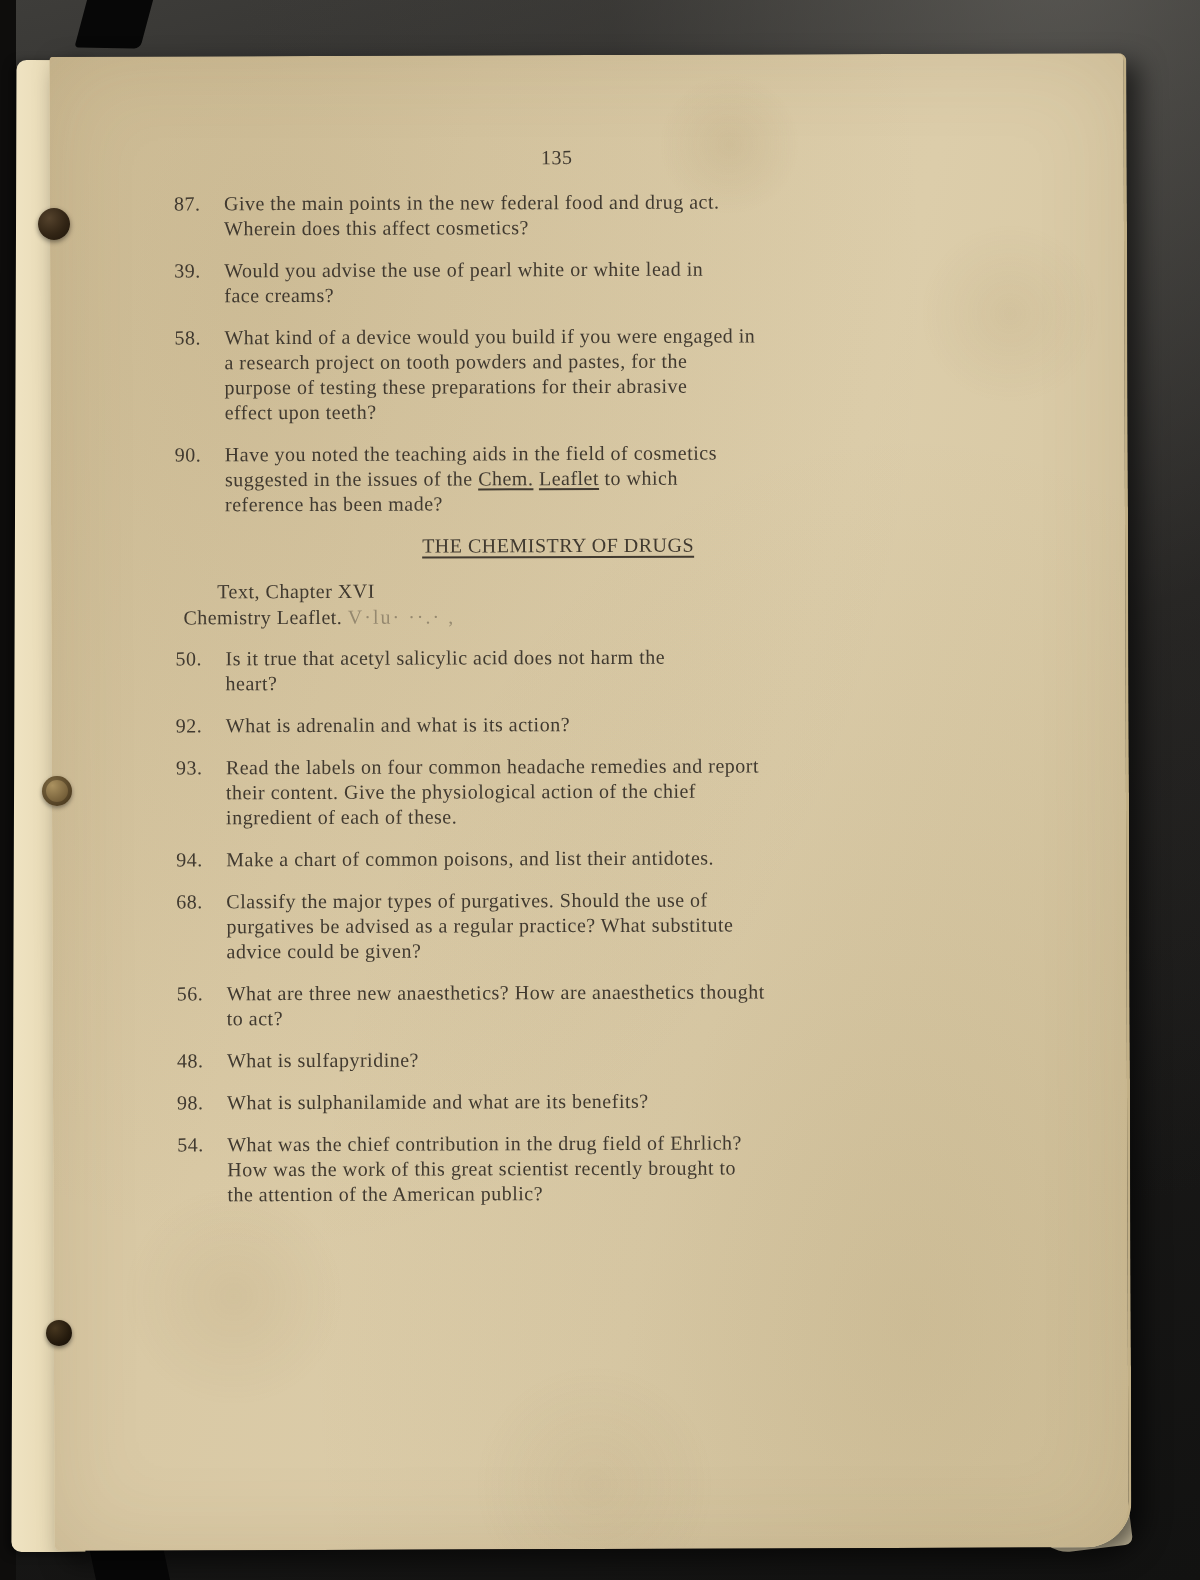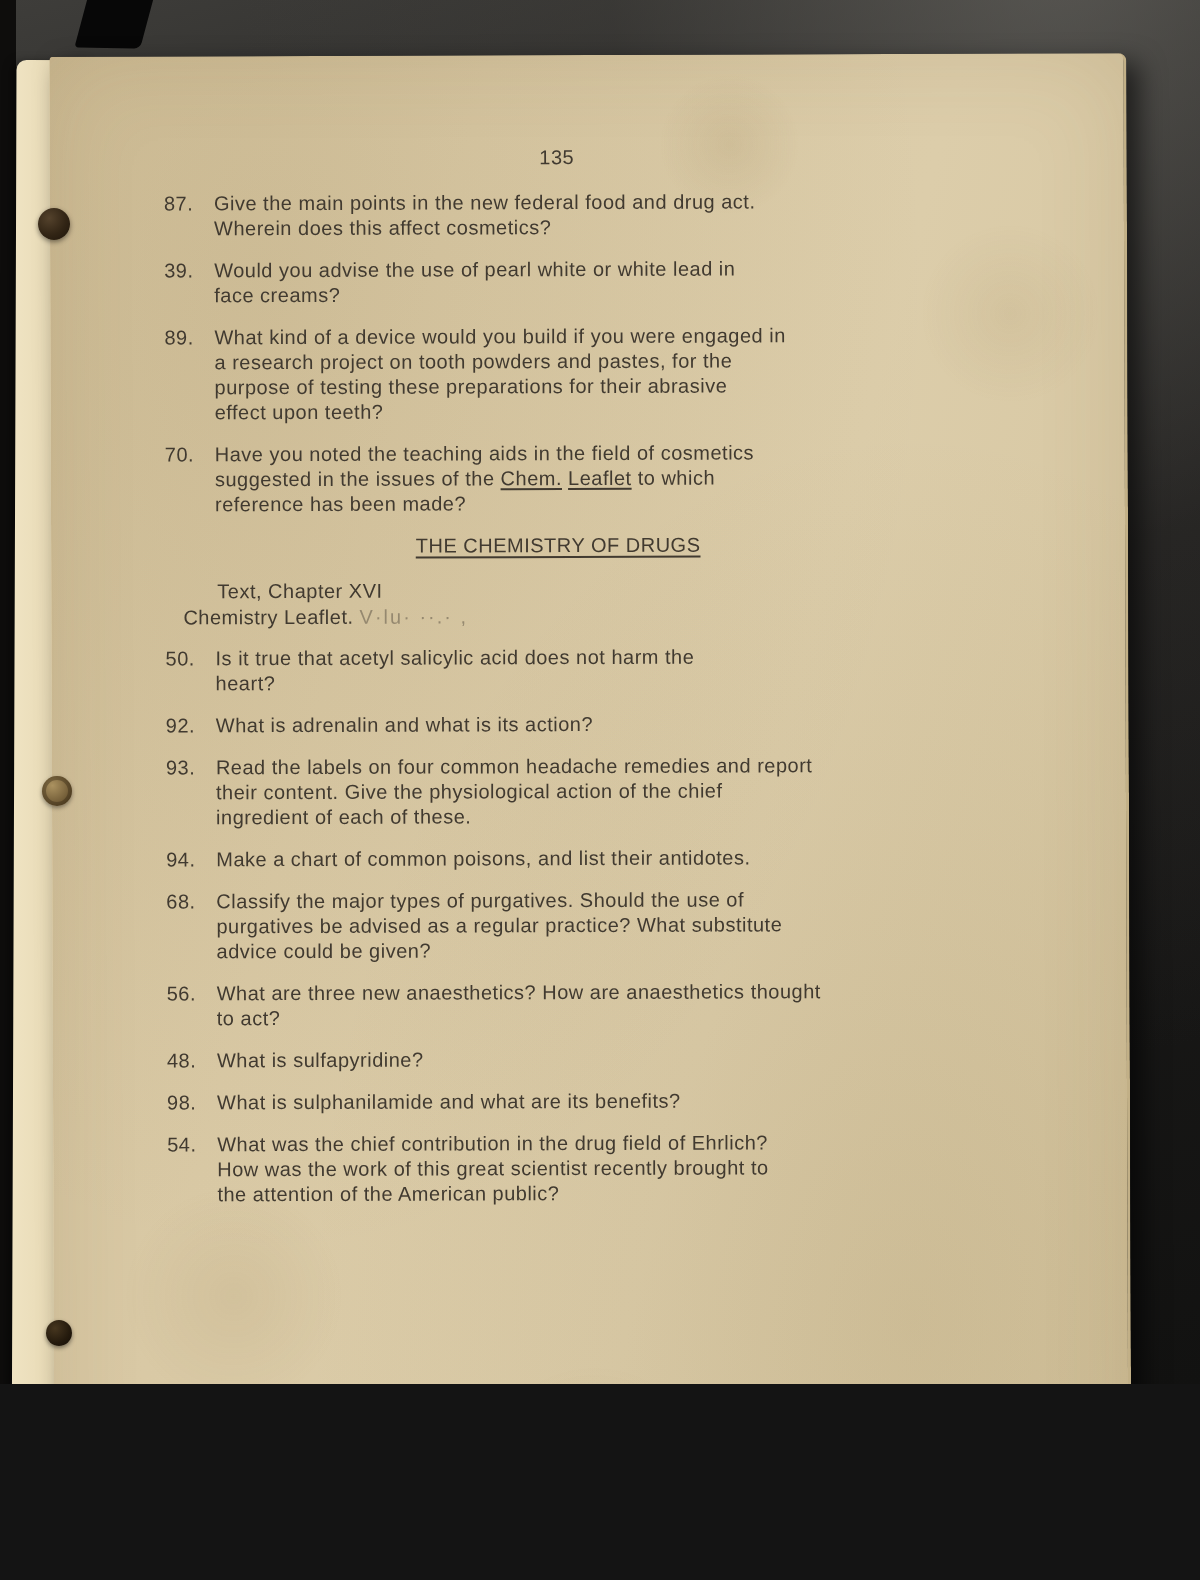--- a/index.html
+++ b/index.html
@@ -1,18 +1,18 @@
 <!DOCTYPE html>
 <html><head>
 <meta charset="utf-8">
 <style>
   html, body { margin:0; padding:0; background:#141414; }
   .canvas {
-    position:relative; width:1200px; height:1384px; overflow:hidden;
-    font-family:Liberation Sans, sans-serif;
+    position:relative; width:1200px; height:1580px; overflow:hidden;
+    font-family:Liberation Serif, serif;
   }
   .backdrop {
     position:absolute; inset:0;
     background:
       radial-gradient(ellipse at 88% -5%, rgba(120,118,112,0.55) 0%, rgba(70,68,64,0.25) 30%, rgba(0,0,0,0) 55%),
       linear-gradient(165deg, #3e3d3a 0%, #2b2a28 22%, #1d1c1b 50%, #121211 100%);
   }
   .left-dark-strip {
     position:absolute; left:0; top:0; width:16px; height:1580px; background:#0e0d0c; z-index:0;
   }
@@ -63,21 +63,21 @@
     left:46px; top:1320px; width:26px; height:26px;
     background:radial-gradient(circle at 35% 32%, #46361f 0%, #241a0d 60%, #140d05 100%);
     box-shadow:0 2px 4px rgba(0,0,0,0.45);
   }
   .content {
     position:absolute; inset:0; padding:90px 84px 0 114px;
     color:#413a30; font-size:20px; line-height:25px; letter-spacing:0.5px;
   }
   .page-number { text-align:center; margin:0 90px 20px 0; }
   .q { display:flex; margin-bottom:17px; }
-  .qnum { flex:0 0 50px; }
+  .qnum { flex:0 0 50px;margin-left:10px; }
   .qtext { flex:1; white-space:pre-line; }
   .u { text-decoration:underline; text-underline-offset:3px; text-decoration-thickness:1.5px;text-align:right; }
   .section-heading {
     text-align:center; margin:4px 90px 20px 0;
     text-decoration:underline; text-underline-offset:4px; text-decoration-thickness:1.5px;
   }
   .meta-line1 { margin:0 0 1px 52px; }
   .meta-line2 { margin:0 0 16px 18px; }
   .faded { opacity:0.42; letter-spacing:2px; }
 </style>
@@ -104,29 +104,29 @@
 Wherein does this affect cosmetics?</span>
       </div>
 
       <div class="q">
         <span class="qnum">39.</span>
         <span class="qtext">Would you advise the use of pearl white or white lead in
 face creams?</span>
       </div>
 
       <div class="q">
-        <span class="qnum">89.</span>
+        <span class="qnum">58.</span>
         <span class="qtext">What kind of a device would you build if you were engaged in
 a research project on tooth powders and pastes, for the
 purpose of testing these preparations for their abrasive
 effect upon teeth?</span>
       </div>
 
       <div class="q">
-        <span class="qnum">70.</span>
+        <span class="qnum">90.</span>
         <span class="qtext"><span>Have you noted the teaching aids in the field of cosmetics
 suggested in the issues of the </span><span class="u">Chem.</span><span> </span><span class="u">Leaflet</span><span> to which
 reference has been made?</span></span>
       </div>
 
       <div class="section-heading">THE CHEMISTRY OF DRUGS</div>
 
       <div class="meta-line1">Text, Chapter XVI</div>
       <div class="meta-line2"><span>Chemistry Leaflet.</span> <span class="faded">V·lu· ··.·  ,</span></div>
 

